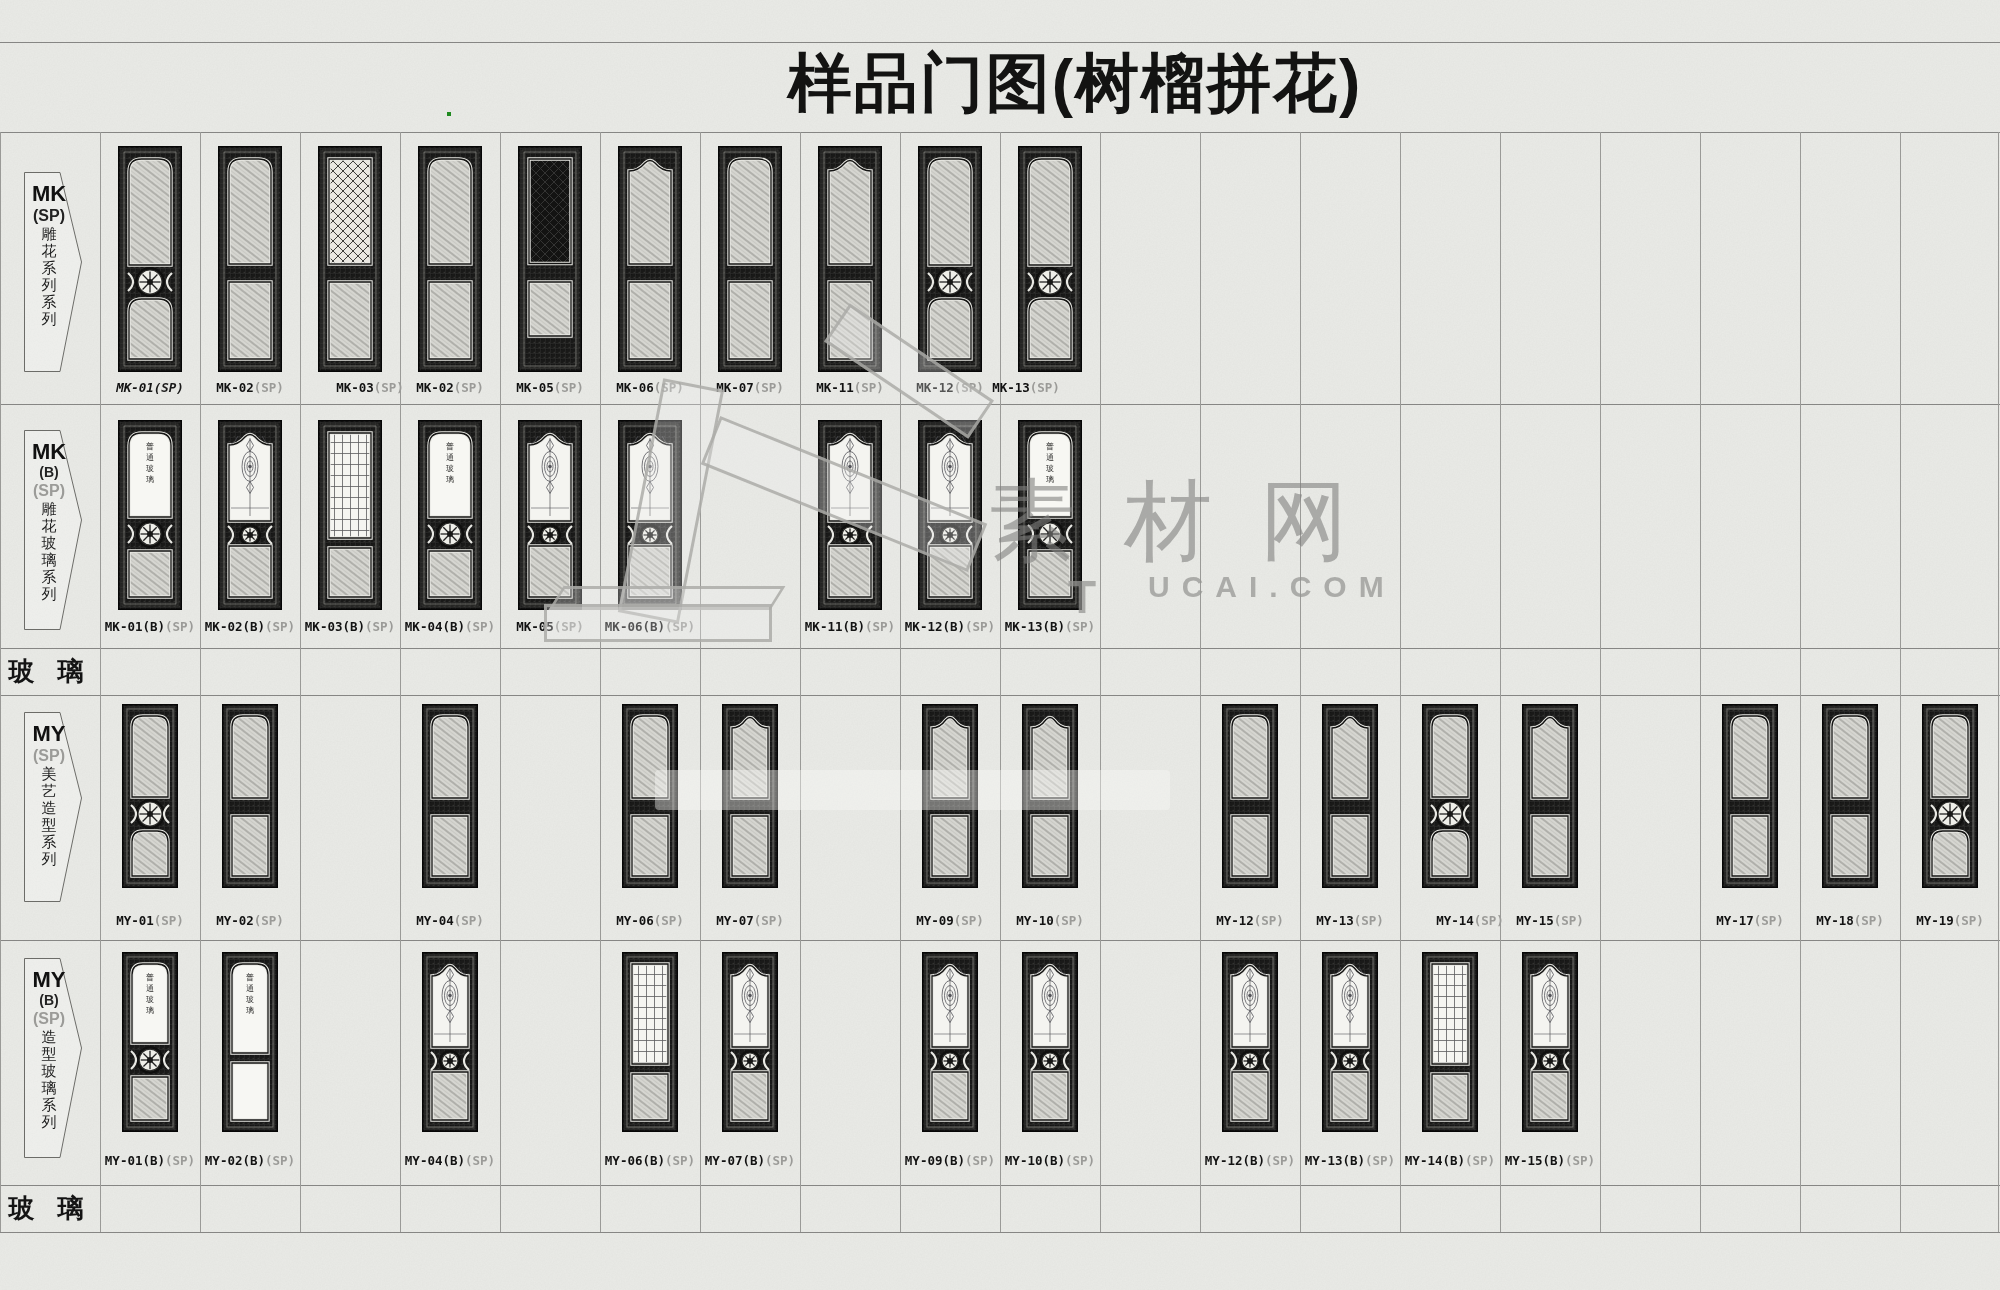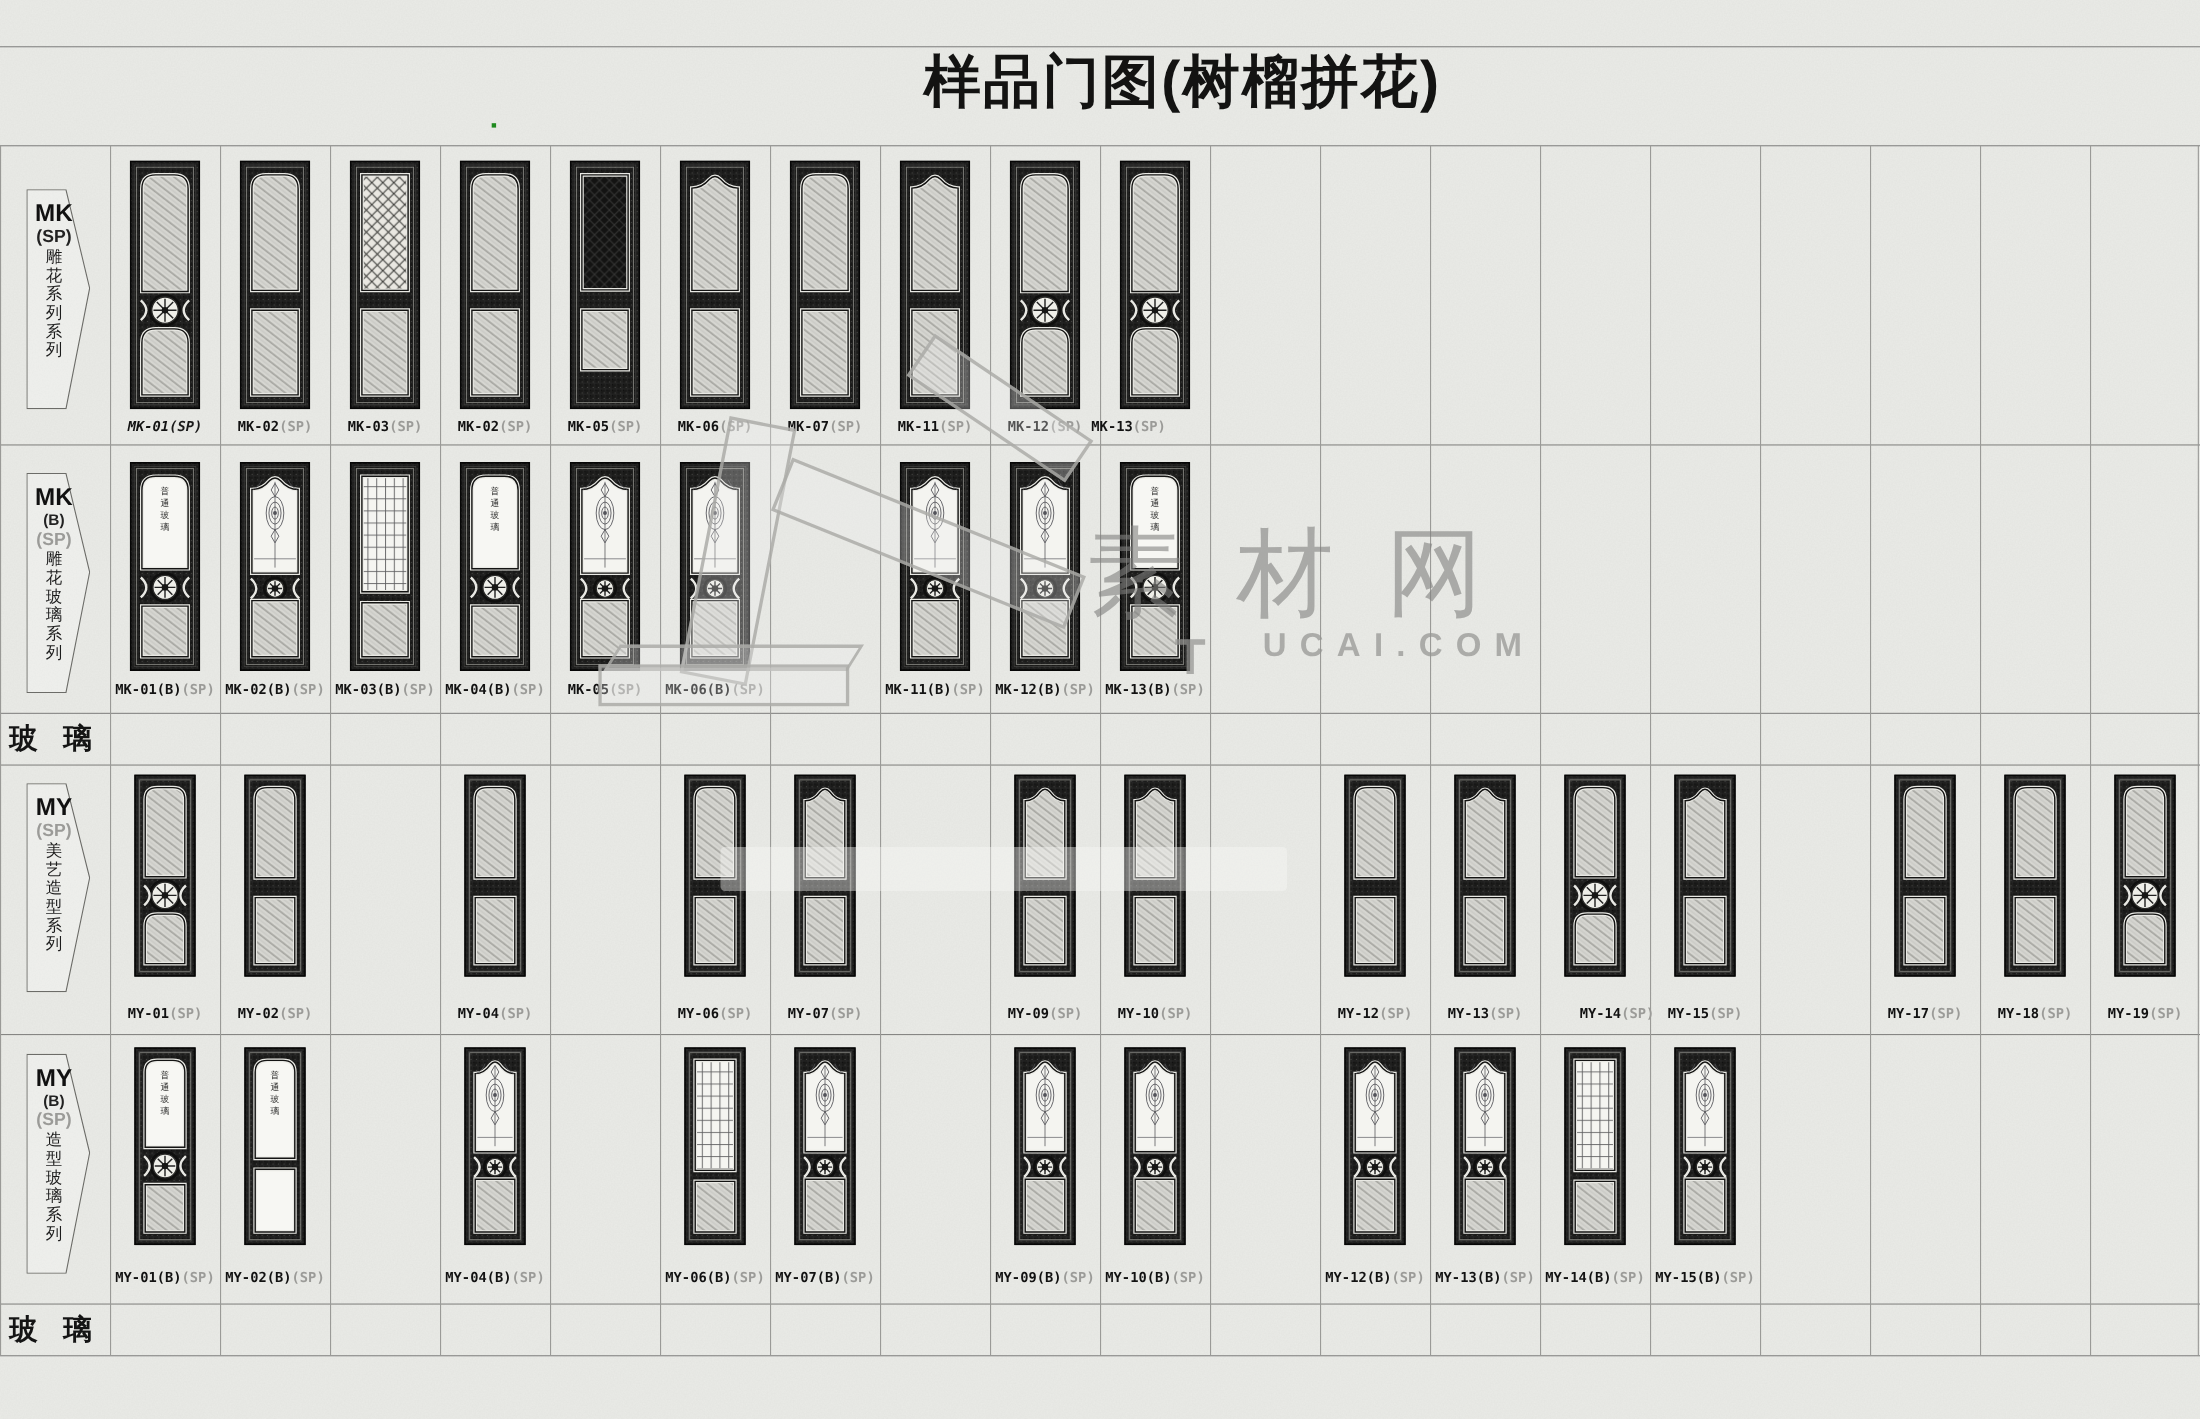--- a/index.html
+++ b/index.html
@@ -2,21 +2,21 @@
 <html><head>
 <meta charset="utf-8">
 <style>
   html,body{margin:0;padding:0;background:#cfcfcd;}
   #canvas{position:relative;width:2000px;height:1290px;background:#eaebe7;overflow:hidden;
           font-family:"Liberation Sans",sans-serif;}
   .texture{position:absolute;left:0;top:0;width:100%;height:100%;pointer-events:none;z-index:1;}
   .hline{position:absolute;left:0;width:2000px;height:1px;background:#868684;z-index:2;}
   .vline{position:absolute;width:1px;background:#9a9a97;z-index:2;}
   #page-title{position:absolute;top:40px;left:0;width:2000px;padding-left:150px;box-sizing:border-box;
-        text-align:center;font-size:52px;font-weight:800;color:#131312;letter-spacing:2px;z-index:3;}
+        text-align:center;font-size:64px;font-weight:800;color:#131312;letter-spacing:2px;z-index:3;}
   .green-dot{position:absolute;left:447px;top:112px;width:4px;height:4px;background:#1f8a1f;z-index:3;}
   .badge{position:absolute;left:24px;width:58px;z-index:3;}
   .badge svg{position:absolute;left:0;top:0;}
   .badge-text{position:absolute;left:2px;top:10px;width:46px;text-align:center;}
   .badge-code{font-size:22px;font-weight:800;color:#111;line-height:24px;}
   .badge-variant{font-size:14px;font-weight:700;color:#222;line-height:17px;}
   .badge-series{font-size:16px;font-weight:600;line-height:19px;}
   .badge-cjk{font-size:15px;color:#1c1c1c;line-height:17px;}
   .door{position:absolute;z-index:3;line-height:0;}
   .door-label{position:absolute;width:100px;text-align:center;z-index:3;
@@ -166,21 +166,21 @@
       <div class="door" style="left: 318px; top: 146px;"><svg xmlns="http://www.w3.org/2000/svg" width="64" height="226" viewBox="0 0 64 226">
           <rect width="64" height="226" fill="url(#p-dark)"></rect>
           <rect x="0.75" y="0.75" width="62.5" height="224.5" fill="none" stroke="#060606" stroke-width="1.5"></rect>
           <rect x="4" y="4" width="56" height="218" fill="none" stroke="#3c3c3b" stroke-width="0.8"></rect>
           <rect x="6" y="6" width="52" height="214" fill="none" stroke="#83837e" stroke-width="0.8"></rect>
           <path d="M11 13H53V118H11Z" fill="url(#p-diam)" stroke="#e9e9e4" stroke-width="3.4"></path>
           <path d="M11 13H53V118H11Z" fill="none" stroke="#141413" stroke-width="1.3"></path>
           <path d="M11 136H53V213H11Z" fill="url(#p-hatch)" stroke="#e9e9e4" stroke-width="3.4"></path>
           <path d="M11 136H53V213H11Z" fill="none" stroke="#141413" stroke-width="1.3"></path>
         </svg></div>
-      <div class="door-label" style="left: 300px; top: 380px;"><span>MK-03</span><span class="sfx">(SP)</span></div>
+      <div class="door-label" style="left: 300px; top: 380px; padding-left: 20px;"><span>MK-03</span><span class="sfx">(SP)</span></div>
       <div class="door" style="left: 418px; top: 146px;"><svg xmlns="http://www.w3.org/2000/svg" width="64" height="226" viewBox="0 0 64 226">
           <rect width="64" height="226" fill="url(#p-dark)"></rect>
           <rect x="0.75" y="0.75" width="62.5" height="224.5" fill="none" stroke="#060606" stroke-width="1.5"></rect>
           <rect x="4" y="4" width="56" height="218" fill="none" stroke="#3c3c3b" stroke-width="0.8"></rect>
           <rect x="6" y="6" width="52" height="214" fill="none" stroke="#83837e" stroke-width="0.8"></rect>
           <path d="M11 25.6Q11 13 23.6 13L40.4 13Q53 13 53 25.6V118H11Z" fill="url(#p-hatch)" stroke="#e9e9e4" stroke-width="3.4"></path>
           <path d="M11 25.6Q11 13 23.6 13L40.4 13Q53 13 53 25.6V118H11Z" fill="none" stroke="#141413" stroke-width="1.3"></path>
           <path d="M11 136H53V213H11Z" fill="url(#p-hatch)" stroke="#e9e9e4" stroke-width="3.4"></path>
           <path d="M11 136H53V213H11Z" fill="none" stroke="#141413" stroke-width="1.3"></path>
         </svg></div>

